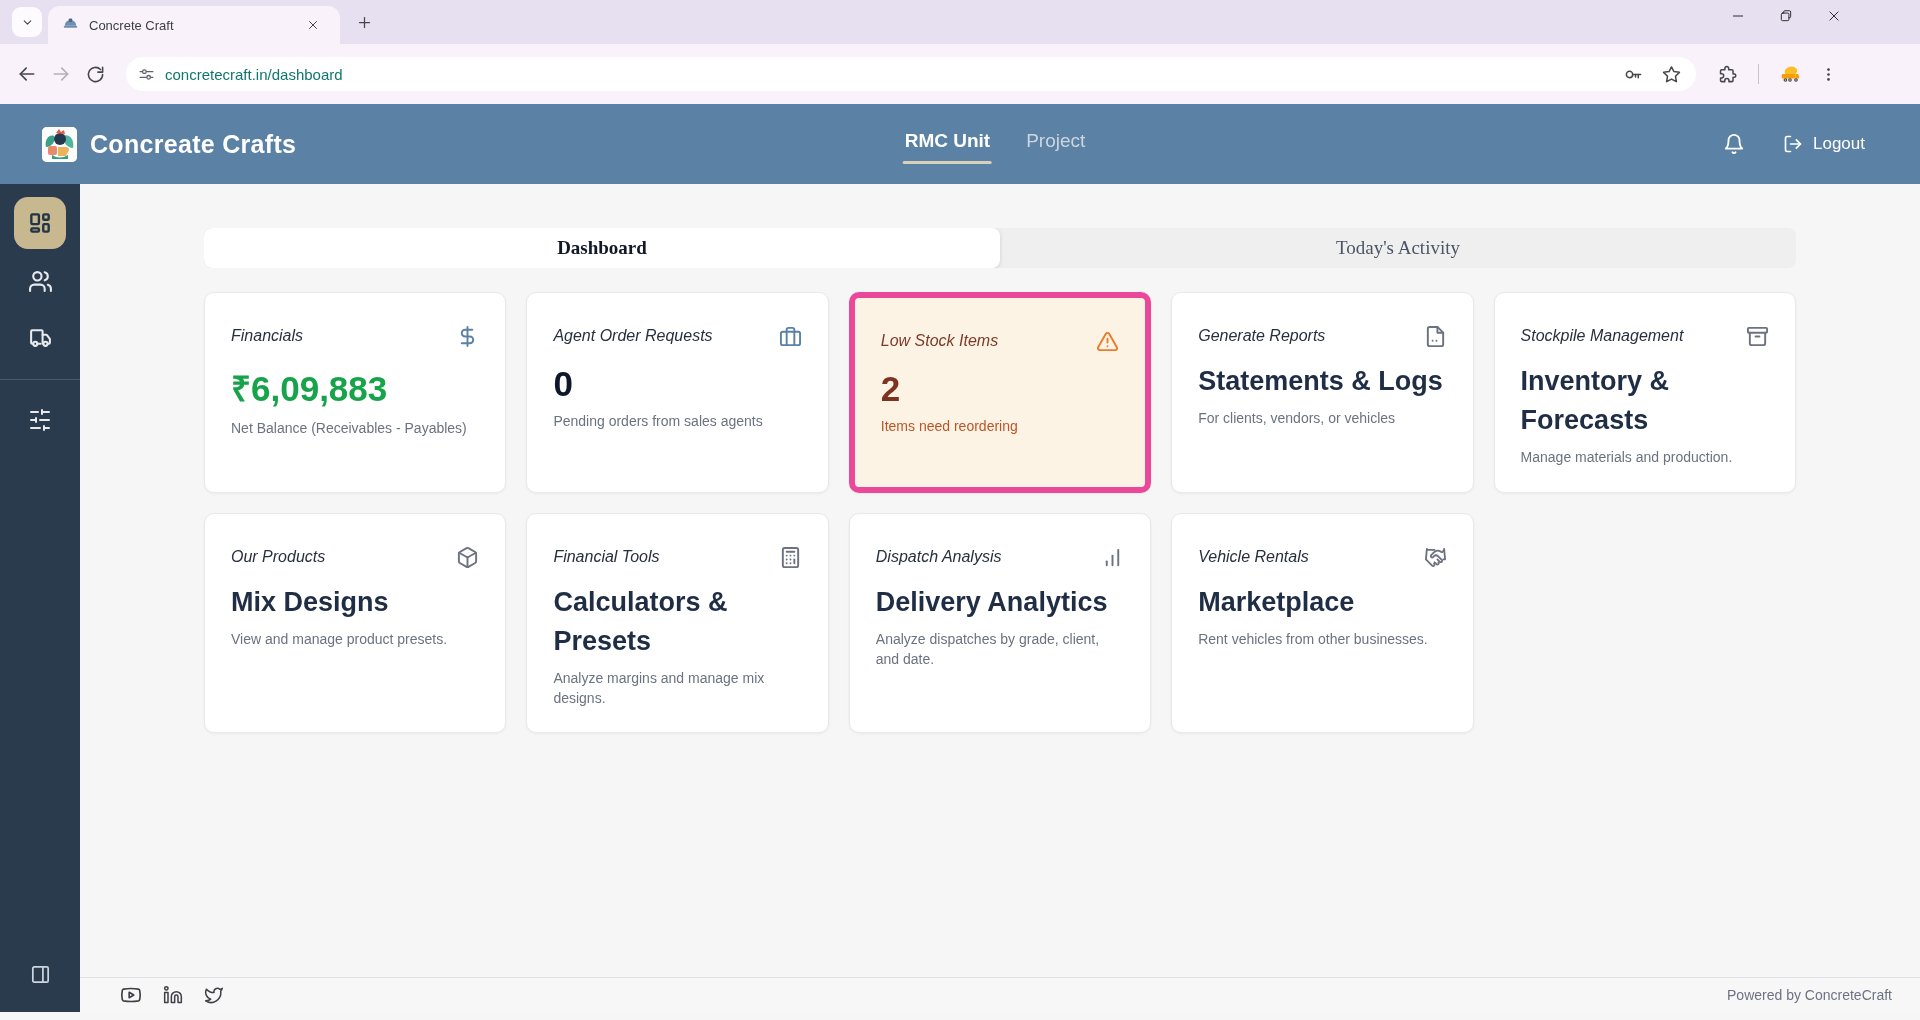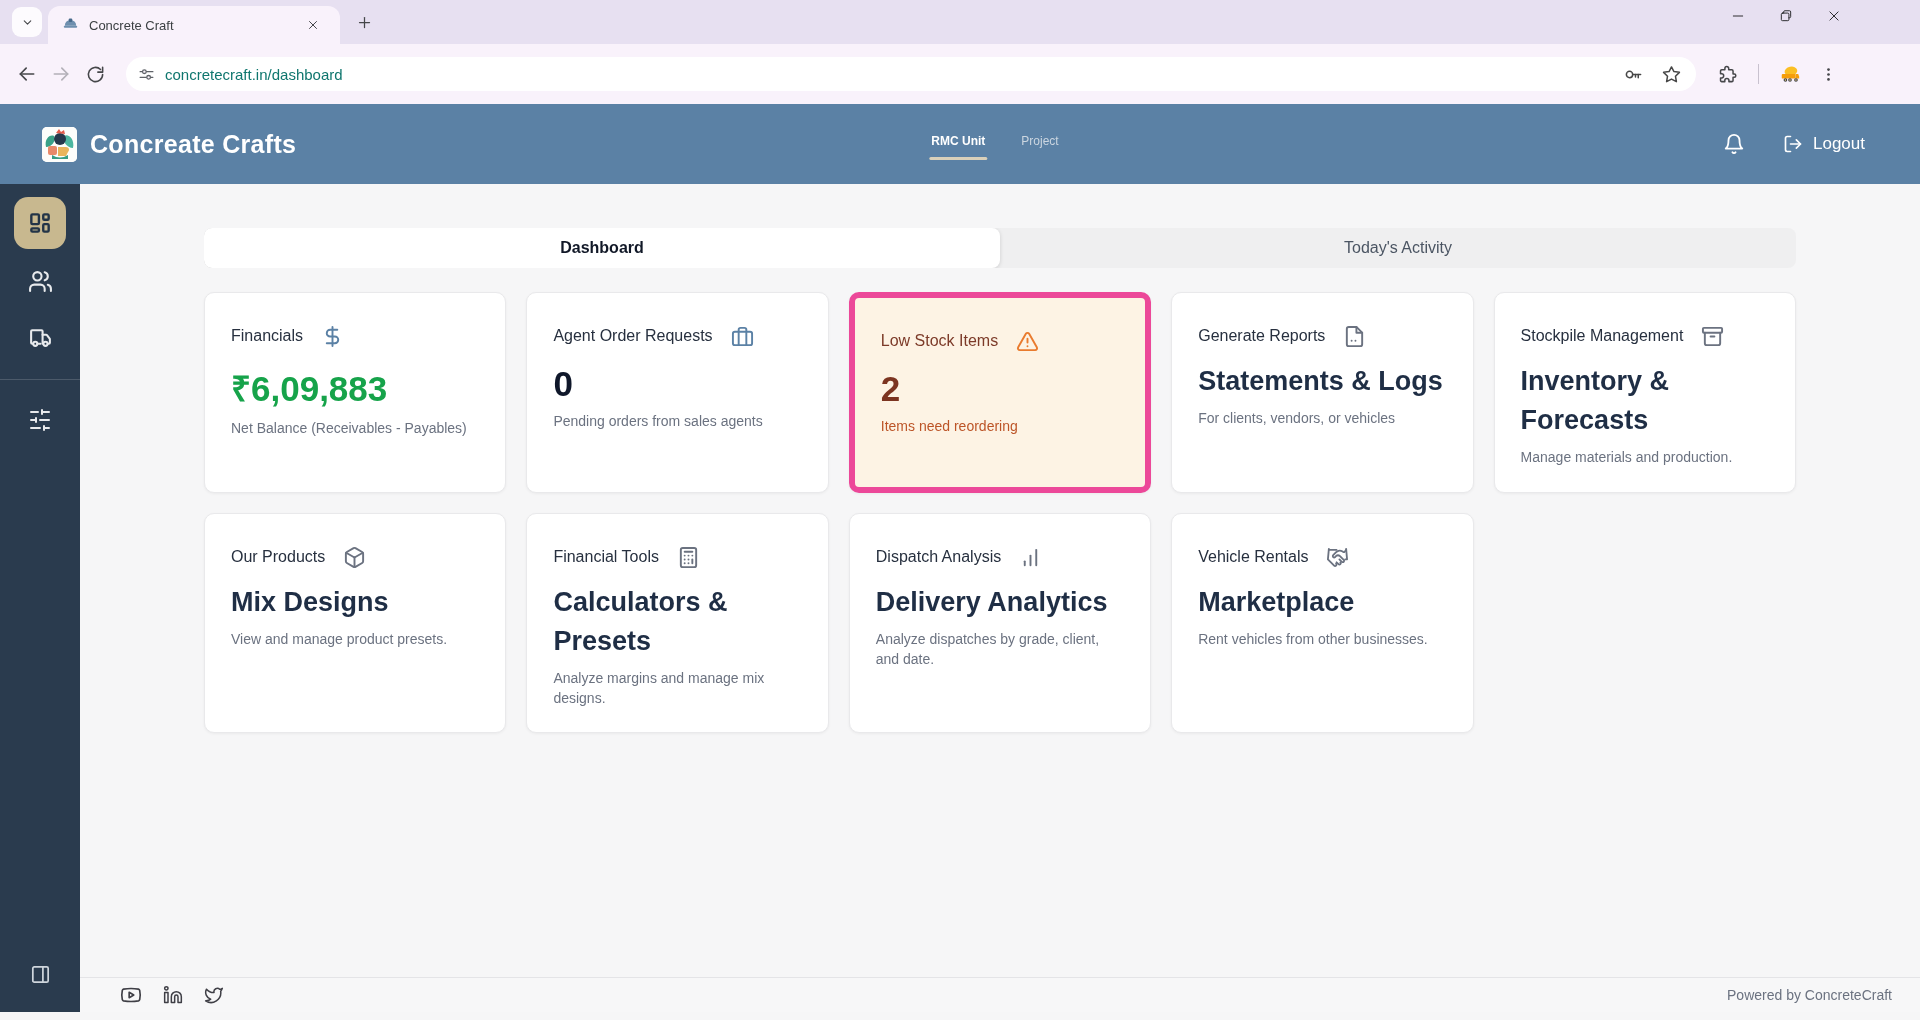--- a/index.html
+++ b/index.html
@@ -27,21 +27,21 @@
   .omni-right { display:flex; align-items:center; gap:18px; color:#474747; flex:0 0 auto; }
   .tool-right { display:flex; align-items:center; gap:4px; flex:0 0 auto; }
   .tool-divider { width:1px; height:20px; background:#c9c2cf; margin:0 10px; }
 
   
   .app-header { height:80px; background:#5b81a5; display:flex; align-items:center; padding:0 55px 0 42px; position:relative; }
   .brand { display:flex; align-items:center; gap:13px; }
   .brand-logo { width:35px; height:35px; border-radius:5px; background:#fdfdfb; overflow:hidden; flex:0 0 auto; }
   .brand-name { font-size:25px; font-weight:700; color:#ffffff; letter-spacing:.3px; }
   .main-nav { position:absolute; left:50%; transform:translateX(-50%); display:flex; gap:32px; margin-left:35px; }
-  .nav-item { position:relative; font-size:12px; color:#ccd6e0; font-weight:500; cursor:pointer; padding:6px 2px 12px; }
+  .nav-item { position:relative; font-size:19px; color:#ccd6e0; font-weight:500; cursor:pointer; padding:6px 2px 12px; }
   .nav-item.active { color:#ffffff; font-weight:700; }
   .nav-underline { position:absolute; left:0; right:0; bottom:0; height:3px; border-radius:2px; background:#d9d0ba; }
   .header-right { margin-left:auto; display:flex; align-items:center; gap:38px; color:#ffffff; }
   .bell-btn { background:none; border:none; color:#fff; cursor:pointer; }
   .logout { display:flex; align-items:center; gap:10px; background:none; border:none; color:#fff; font-size:17px; font-weight:500; cursor:pointer; font-family:inherit; }
 
   
   .shell { display:flex; height:828px; }
   .sidebar { width:80px; background:#2a3b4e; display:flex; flex-direction:column; align-items:center; padding-top:13px; flex:0 0 auto; }
   .side-tile { width:52px; height:52px; border-radius:14px; background:#c8b88f; color:#233447; display:flex; align-items:center; justify-content:center; border:none; cursor:pointer; }
@@ -50,27 +50,27 @@
   .side-btn.t { margin-top:16px; }
   .side-btn.s { margin-top:20px; }
   .side-div { width:80px; height:1px; background:rgba(255,255,255,.16); margin-top:22px; }
   .side-bottom { margin-top:auto; margin-bottom:18px; }
 
   .main { flex:1; display:flex; flex-direction:column; min-width:0; }
   .content { flex:1; width:1592px; margin:0 auto; padding-top:44px; }
 
   
   .segmented { display:flex; height:40px; background:#efeff0; border-radius:8px; overflow:hidden; }
-  .seg { flex:1; display:flex; align-items:center; justify-content:center; font-size:16px; color:#4b5563; cursor:pointer; border:none; background:transparent; font-family:Liberation Sans, sans-serif; }
+  .seg { flex:1; display:flex; align-items:center; justify-content:center; font-size:19px; color:#4b5563; cursor:pointer; border:none; background:transparent; font-family:Liberation Serif, serif; }
   .seg.active { background:#ffffff; border-radius:8px; box-shadow:0 1px 4px rgba(0,0,0,.14); color:#111827; font-weight:700; }
 
   
   .grid { margin-top:24px; display:grid; grid-template-columns:repeat(5,1fr); gap:20px; }
   .card { background:#ffffff; border:1px solid #e9e9eb; border-radius:10px; box-shadow:0 1px 3px rgba(0,0,0,.05); padding:32px 26px 24px; min-height:197px; cursor:pointer; }
-  .card-top { display:flex; align-items:flex-start; justify-content:flex-start; gap:18px; }
+  .card-top { display:flex; align-items:flex-start; justify-content:space-between; gap:18px;font-style:italic; }
   .card-title { font-size:16px; color:#27303f; font-weight:500; padding-top:2px; }
   .card-icon { color:#6b7280; flex:0 0 auto; }
   .card-icon.accent { color:#5b81a5; }
   .card-value { margin-top:16px; font-size:35px; font-weight:700; color:#0f172a; }
   .card-value.green { color:#16a34a; }
   .card-heading { margin-top:14px; font-size:27px; font-weight:700; color:#1f2e45; line-height:1.45; }
   .card-desc { margin-top:7px; font-size:14px; color:#6b7280; line-height:1.45; max-width:250px; }
   .card.warn { background:#fdf3e4; border:6px solid #ec4899; }
   .card.warn .card-title { color:#7c3a28; }
   .card.warn .card-icon { color:#e97b2e; }

